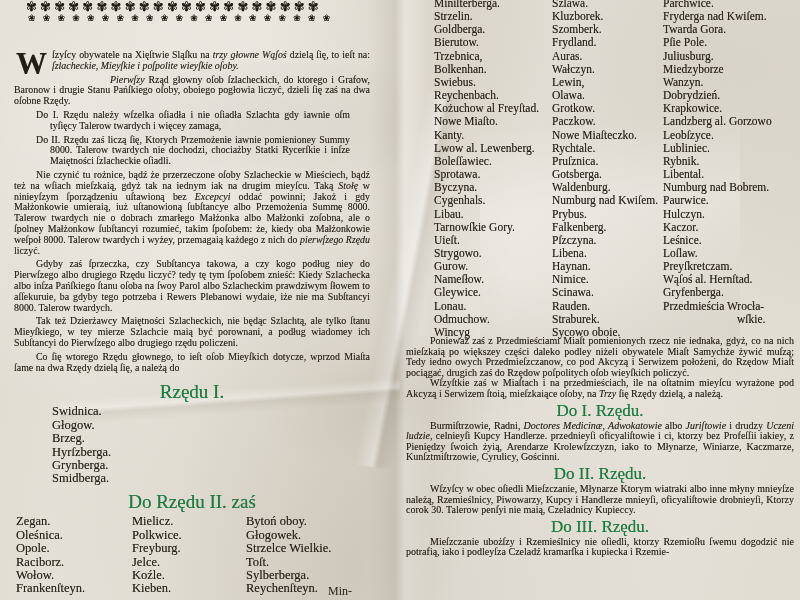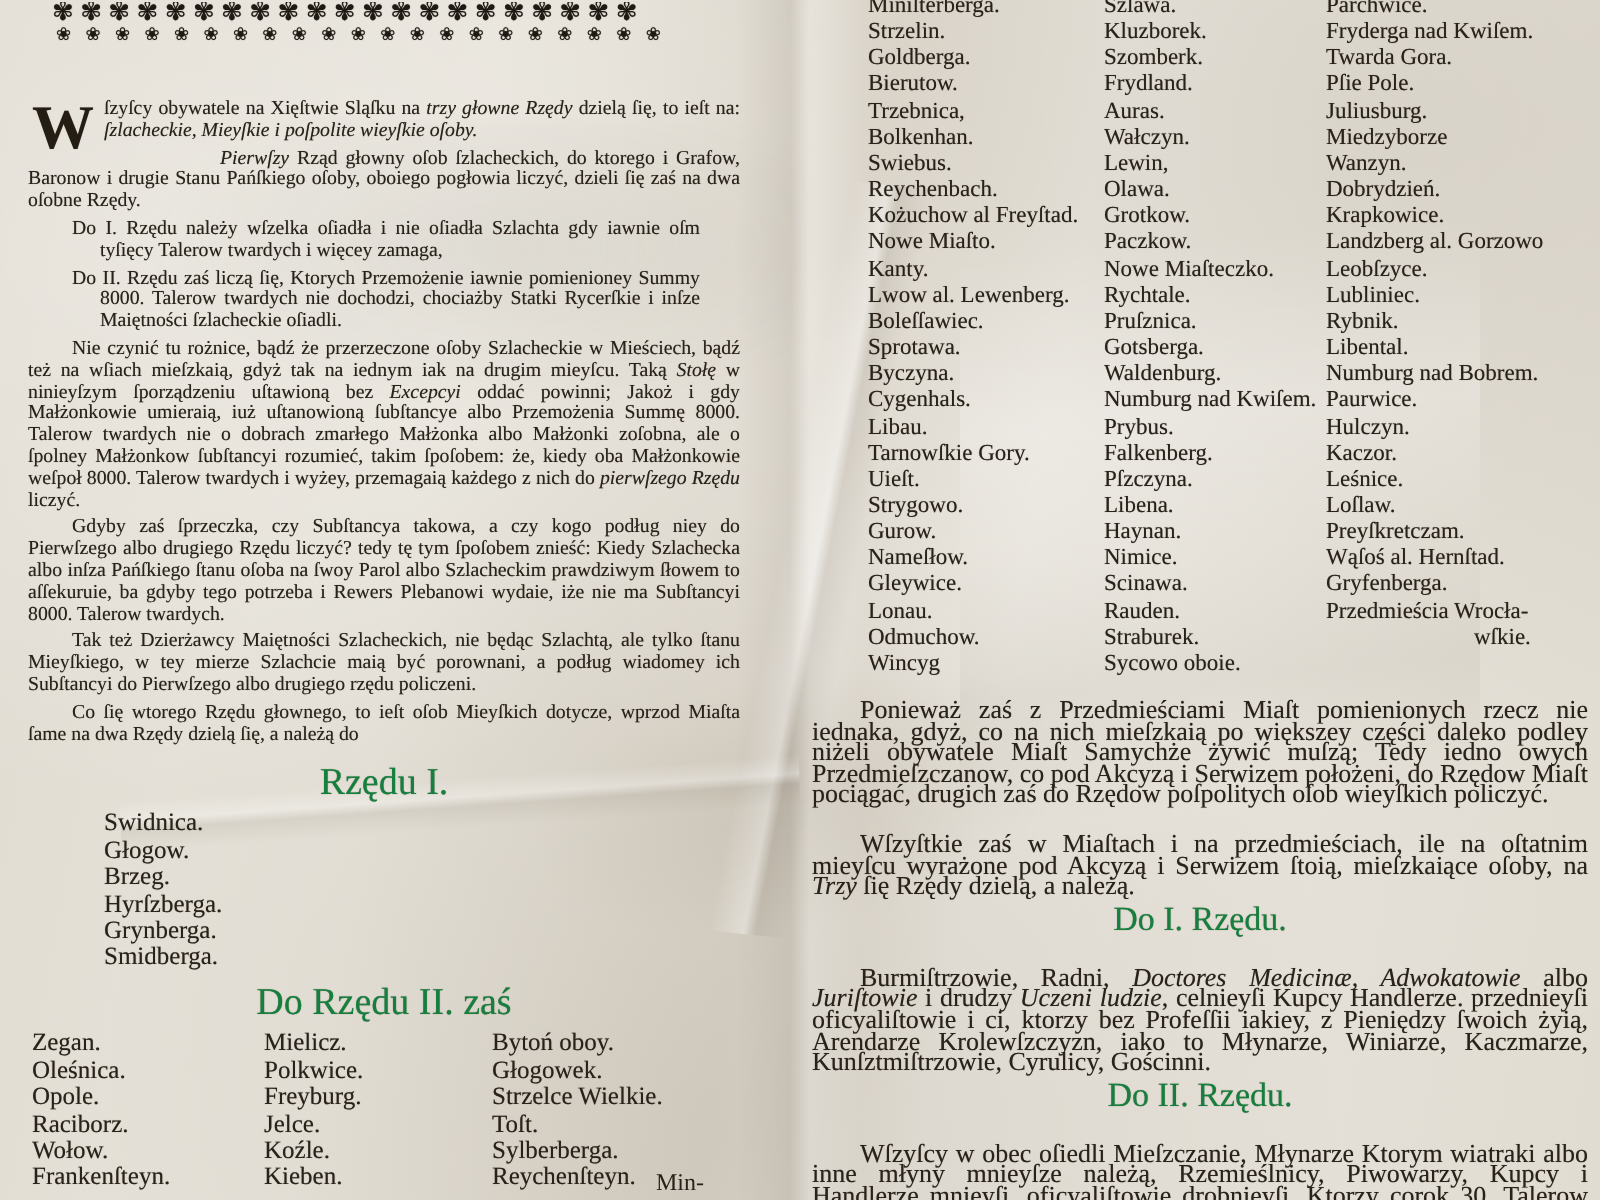--- a/index.html
+++ b/index.html
@@ -60,21 +60,21 @@
 
   
   .rlist{position:absolute;left:0;top:-3px;width:400px;height:346px;}
   .rlist .col{position:absolute;top:0;}
   .rc1{left:34px;} .rc2{left:152px;} .rc3{left:263px;}
   .rlist .li{font-size:11.5px;line-height:13.15px;white-space:nowrap;text-shadow:0 0 0.4px rgba(40,32,22,0.5);}
   .rc3 .li:nth-child(25){padding-left:74px;}
 
   
   .rflow{position:absolute;left:6px;top:336px;width:388px;}
-  .rp{margin:14px 0 0;font-size:13px;line-height:10.6px;text-align:justify;
+  .rp{margin:0 0 0;font-size:10px;line-height:10.6px;text-align:justify;
       text-shadow:0 0 0.4px rgba(40,32,22,0.45);}
   .rp.ind{text-indent:24px;}
   .rh{font-size:17px;line-height:20px;margin:1px 0 0;}
 </style>
 </head>
 <body>
 
 <div class="stain s1"></div>
 <div class="stain s2"></div>
 <div class="stain s3"></div>
@@ -82,21 +82,21 @@
 <div class="stain crease2"></div>
 
 <div class="page left">
 
   <div class="orn">
     <div class="orn-row">✾✾✾✾✾✾✾✾✾✾✾✾✾✾✾✾✾✾✾✾✾</div>
     <div class="orn-row r2">❀❀❀❀❀❀❀❀❀❀❀❀❀❀❀❀❀❀❀❀❀</div>
   </div>
 
   <div class="lflow">
-    <p class="p first"><span class="dropcap">W</span><span><span>ſzyſcy obywatele na Xięſtwie Sląſku na </span><span class="it">trzy głowne Rzędy</span><span> dzielą ſię, to ieſt na: </span><span class="it">ſzlacheckie, Mieyſkie i poſpolite wieyſkie oſoby.</span></span></p>
+    <p class="p first"><span class="dropcap">W</span><span><span>ſzyſcy obywatele na Xięſtwie Sląſku na </span><span class="it">trzy głowne Wąſoś</span><span> dzielą ſię, to ieſt na: </span><span class="it">ſzlacheckie, Mieyſkie i poſpolite wieyſkie oſoby.</span></span></p>
     <p class="p ind2"><span class="it">Pierwſzy</span><span> Rząd głowny oſob ſzlacheckich, do ktorego i Grafow, Baronow i drugie Stanu Pańſkiego oſoby, oboiego pogłowia liczyć, dzieli ſię zaś na dwa oſobne Rzędy.</span></p>
     <p class="p hang"><span>Do I. Rzędu należy wſzelka oſiadła i nie oſiadła Szlachta gdy iawnie oſm tyſięcy Talerow twardych i więcey zamaga,</span></p>
     <p class="p hang"><span>Do II. Rzędu zaś liczą ſię, Ktorych Przemożenie iawnie pomienioney Summy 8000. Talerow twardych nie dochodzi, chociażby Statki Rycerſkie i inſze Maiętności ſzlacheckie oſiadli.</span></p>
     <p class="p ind"><span>Nie czynić tu rożnice, bądź że przerzeczone oſoby Szlacheckie w Mieściech, bądź też na wſiach mieſzkaią, gdyż tak na iednym iak na drugim mieyſcu. Taką </span><span class="it">Stołę</span><span> w ninieyſzym ſporządzeniu uſtawioną bez </span><span class="it">Excepcyi</span><span> oddać powinni; Jakoż i gdy Małżonkowie umieraią, iuż uſtanowioną ſubſtancye albo Przemożenia Summę 8000. Talerow twardych nie o dobrach zmarłego Małżonka albo Małżonki zoſobna, ale o ſpolney Małżonkow ſubſtancyi rozumieć, takim ſpoſobem: że, kiedy oba Małżonkowie weſpoł 8000. Talerow twardych i wyżey, przemagaią każdego z nich do </span><span class="it">pierwſzego Rzędu</span><span> liczyć.</span></p>
     <p class="p ind"><span>Gdyby zaś ſprzeczka, czy Subſtancya takowa, a czy kogo podług niey do Pierwſzego albo drugiego Rzędu liczyć? tedy tę tym ſpoſobem znieść: Kiedy Szlachecka albo inſza Pańſkiego ſtanu oſoba na ſwoy Parol albo Szlacheckim prawdziwym ſłowem to aſſekuruie, ba gdyby tego potrzeba i Rewers Plebanowi wydaie, iże nie ma Subſtancyi 8000. Talerow twardych.</span></p>
     <p class="p ind"><span>Tak też Dzierżawcy Maiętności Szlacheckich, nie będąc Szlachtą, ale tylko ſtanu Mieyſkiego, w tey mierze Szlachcie maią być porownani, a podług wiadomey ich Subſtancyi do Pierwſzego albo drugiego rzędu policzeni.</span></p>
     <p class="p ind"><span>Co ſię wtorego Rzędu głownego, to ieſt oſob Mieyſkich dotycze, wprzod Miaſta ſame na dwa Rzędy dzielą ſię, a należą do</span></p>
 
     <h2 class="lh1">Rzędu I.</h2>
     <div class="list list1">

